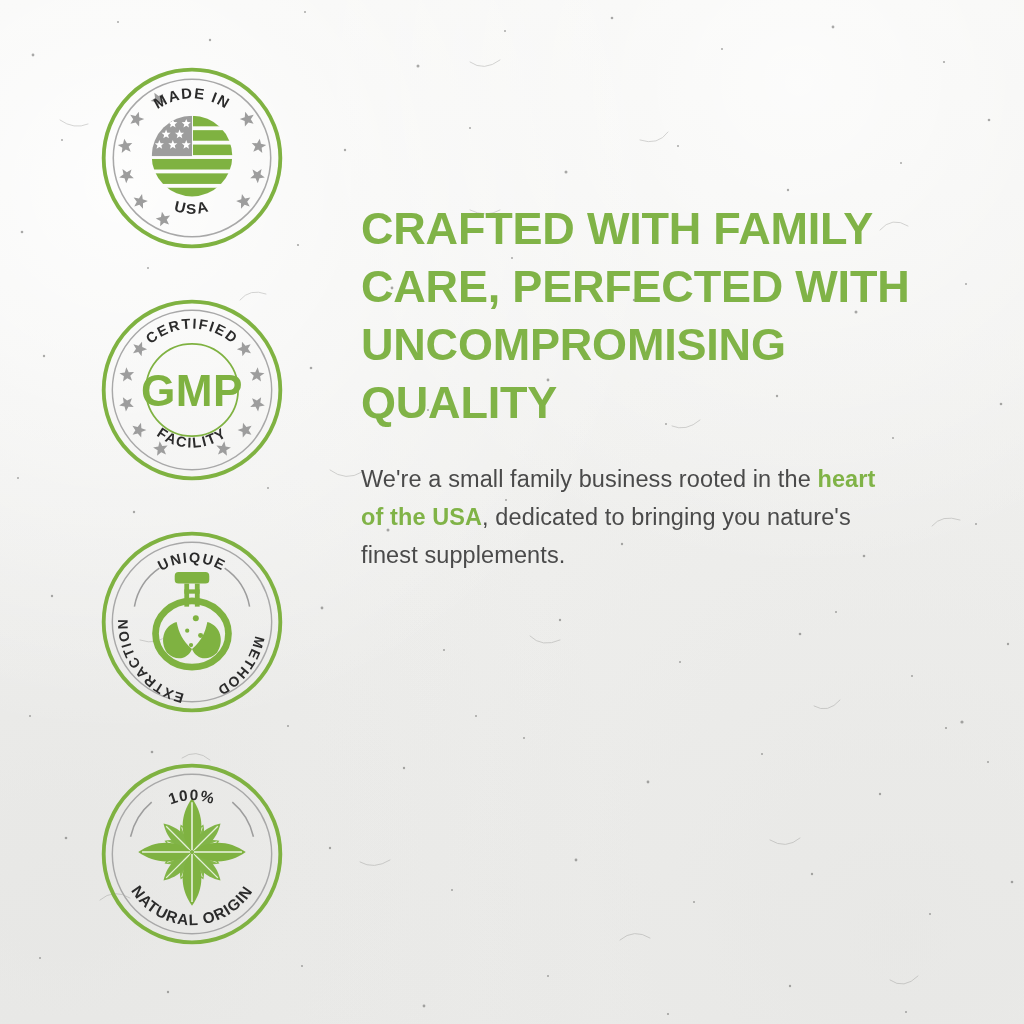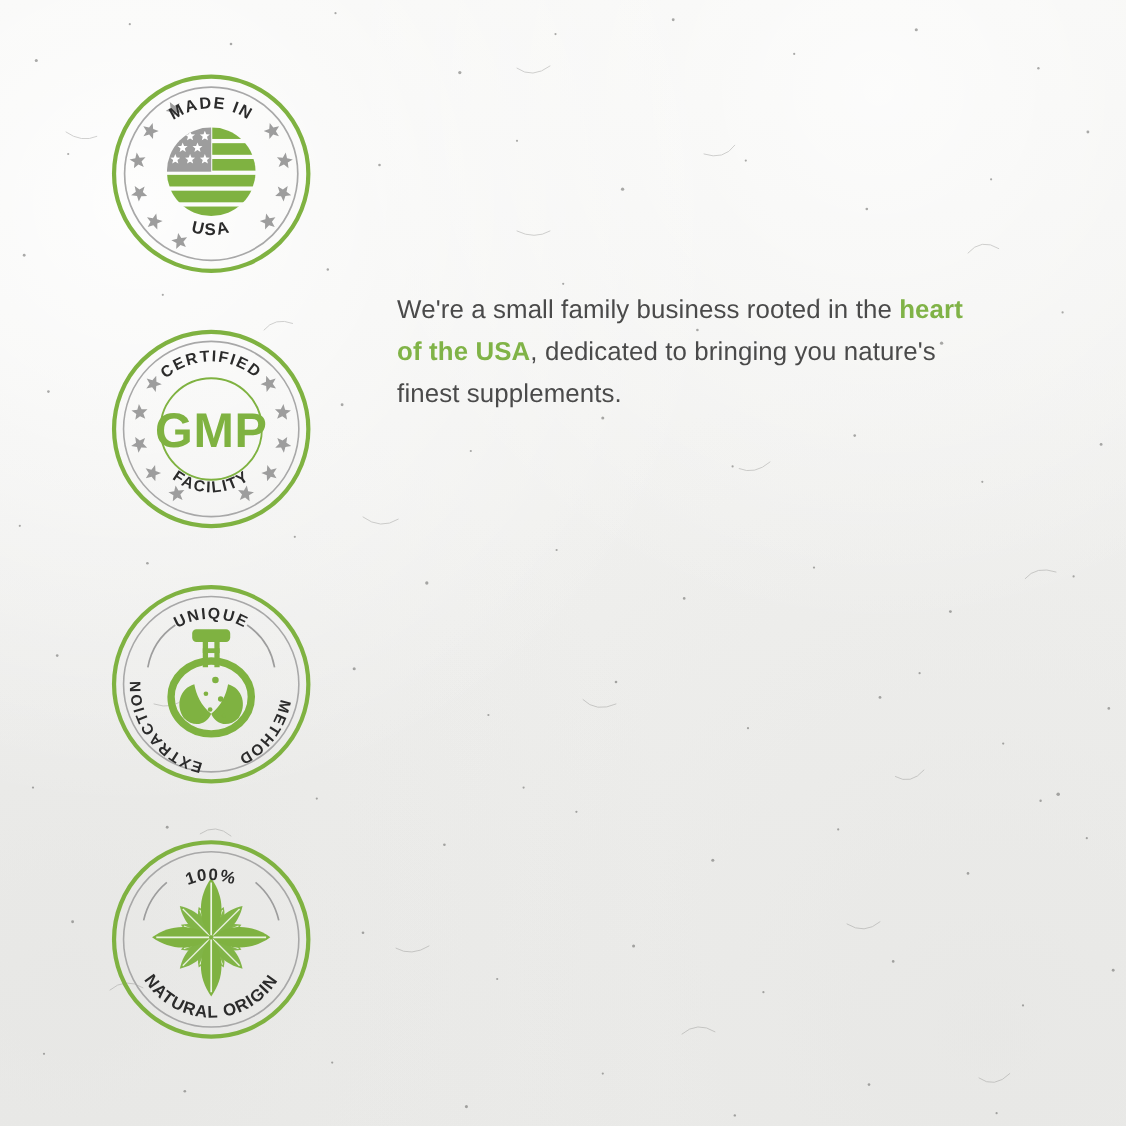--- a/index.html
+++ b/index.html
@@ -75,21 +75,21 @@
     color: #80b347;
     font-family: "Liberation Sans", sans-serif;
     font-weight: bold;
     font-size: 45px;
     line-height: 58px;
     letter-spacing: -0.2px;
     text-transform: uppercase;
     max-width: 556px;
   }
   .paragraphs {
-    margin-top: 62px;
+    margin-top: 28px;
   }
   .para {
     margin: 0 0 34px 0;
     color: #4a4a4a;
     font-family: "Liberation Sans", sans-serif;
     font-weight: normal;
     font-size: 23.5px;
     line-height: 38px;
     max-width: 520px;
     letter-spacing: 0.1px;
@@ -485,18 +485,19 @@
         </text>
         <text font-family="Liberation Sans, sans-serif" font-size="16" font-weight="bold" fill="#2b2b2b" letter-spacing="1.1">
           <textPath href="#arcBotNat" startOffset="50%" text-anchor="middle">NATURAL ORIGIN</textPath>
         </text>
       </svg>
     </div>
 
   </div>
 
   <div class="content">
+    <h1 class="headline">CRAFTED WITH FAMILY CARE, PERFECTED WITH UNCOMPROMISING QUALITY</h1>
     <div class="paragraphs">
       <p class="para"><span>We're a small family business rooted in the </span><span class="hl">heart of the USA</span><span>, dedicated to bringing you nature's finest supplements.</span></p>
     </div>
   </div>
 
 </div>
 
 </body></html>

